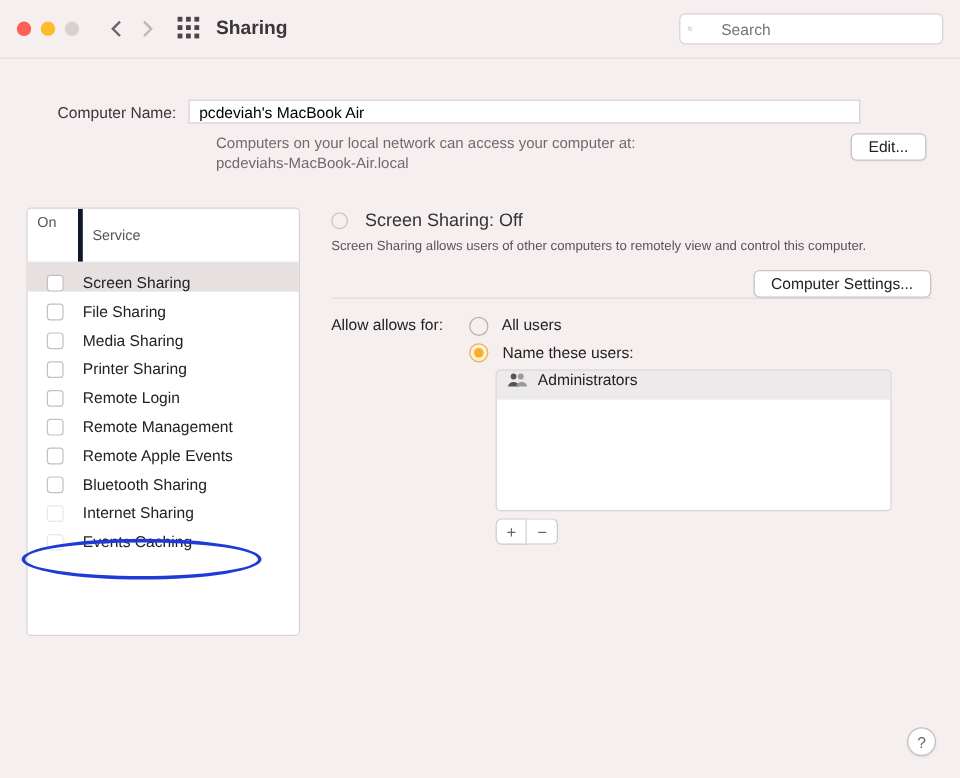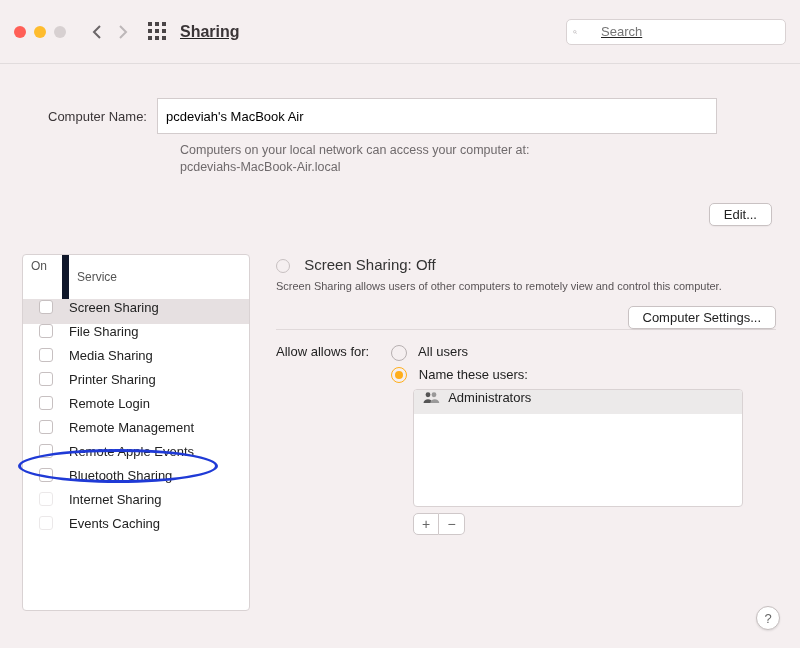--- a/index.html
+++ b/index.html
@@ -9,26 +9,25 @@
     height: 648px;
     background: #f5eff0;
     font-family: -apple-system, "Helvetica Neue", Arial, sans-serif;
     font-size: 13px;
     color: #222;
     overflow: hidden;
     position: relative;
   }
   
   .titlebar {
-    height: 64px;
+    height: 49px;
     display: flex;
     align-items: center;
     padding: 0 14px;
     border-bottom: 1px solid rgba(0,0,0,0.08);
-    text-decoration: underline;
   }
   .traffic { display:flex; gap:8px; margin-right:18px; }
   .dot { width:12px; height:12px; border-radius:50%; }
   .dot.red{background:#ff5f57;} .dot.yel{background:#febc2e;} .dot.gray{background:#d7d0d1;}
   .nav-arrow{
     width:26px; height:26px; display:flex; align-items:center; justify-content:center;
     color:#6b6668; font-size:18px;
   }
   .grid-icon{
     width:20px; height:20px; display:grid; grid-template-columns:repeat(3,4px);
@@ -41,42 +40,42 @@
     border-radius:5px; background:#fff; display:flex; align-items:center;
     padding:0 6px; color:#999; gap:22px;
   }
   .search-wrap svg{width:14px;height:14px;stroke:#8b8688;}
   .search-wrap input{ border:none; outline:none; flex:1; font-size:13px; background:transparent; }
 
   
   .name-row{ padding:34px 28px 6px 28px; display:flex; align-items:center; gap:10px;}
   .name-row label{ font-size:13px; color:#3a3537; }
   .name-input{
-    flex:1; height:36px; border:1px solid #d3cccd; padding:0 8px; background:#fff;
+    flex:1; height:20px; border:1px solid #d3cccd; padding:0 8px; background:#fff;
     font-size:13px; max-width:560px;
   }
-  .sub-row{ display:flex; padding:2px 28px 0 180px; align-items:flex-start; gap:27px;flex-direction:column;}
+  .sub-row{ display:flex; padding:2px 28px 0 180px; align-items:flex-start; gap:4px;}
   .sub-text{ font-size:12.5px; color:#6f6a6c; max-width:420px; line-height:1.35;}
   .mac-btn{
     background:#fff; border:1px solid #c9c2c3; border-radius:5px; padding:3px 14px;
     font-size:13px; color:#222; box-shadow:0 1px 1px rgba(0,0,0,.04); cursor:default;
   }
 
   .columns{ display:flex; padding:28px 24px 0 22px; gap:26px; }
   
   .svclist{
     width:228px; background:#fff; border:1px solid #d9d2d3; border-radius:4px;
     overflow:hidden;
   }
   .svc-head{
     display:flex; font-size:12px; color:#555; border-bottom:1px solid #e6e0e1;
   }
-  .svc-head .c1{width:46px; padding:4px 8px; border-right:7px solid #0f172a;}
+  .svc-head .c1{width:46px; padding:4px 8px; border-right:4px solid #0f172a;}
   .svc-head .c2{flex:1; padding:15px 8px;}
-  .svc-row{ display:flex; align-items:flex-start; height:24px;}
+  .svc-row{ display:flex; align-items:flex-end; height:24px;}
   .svc-row.sel{ background:#e6e0e1;}
   .svc-row .ck{
     width:46px; display:flex; justify-content:center;
   }
   .ck-box{ width:14px; height:14px; border:1px solid #c7c0c1; border-radius:3px; background:#fff;}
   .ck-box.dim{opacity:.35;}
   .svc-row .lbl{ flex:1; font-size:13px; }
   .filler{height:70px;}
   .ellipse{
     position:absolute; left:18px; top:449px; width:200px; height:34px;

